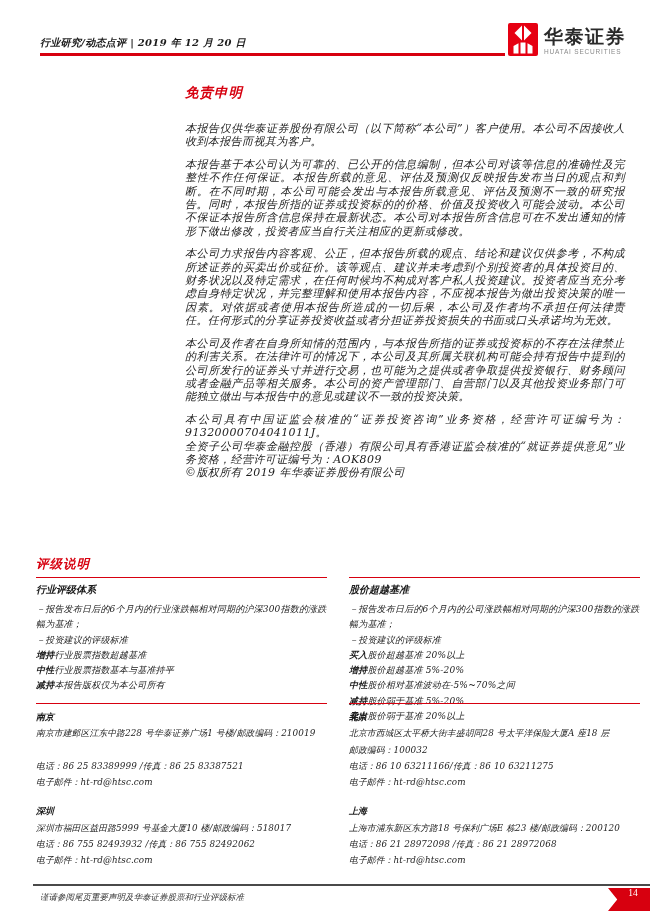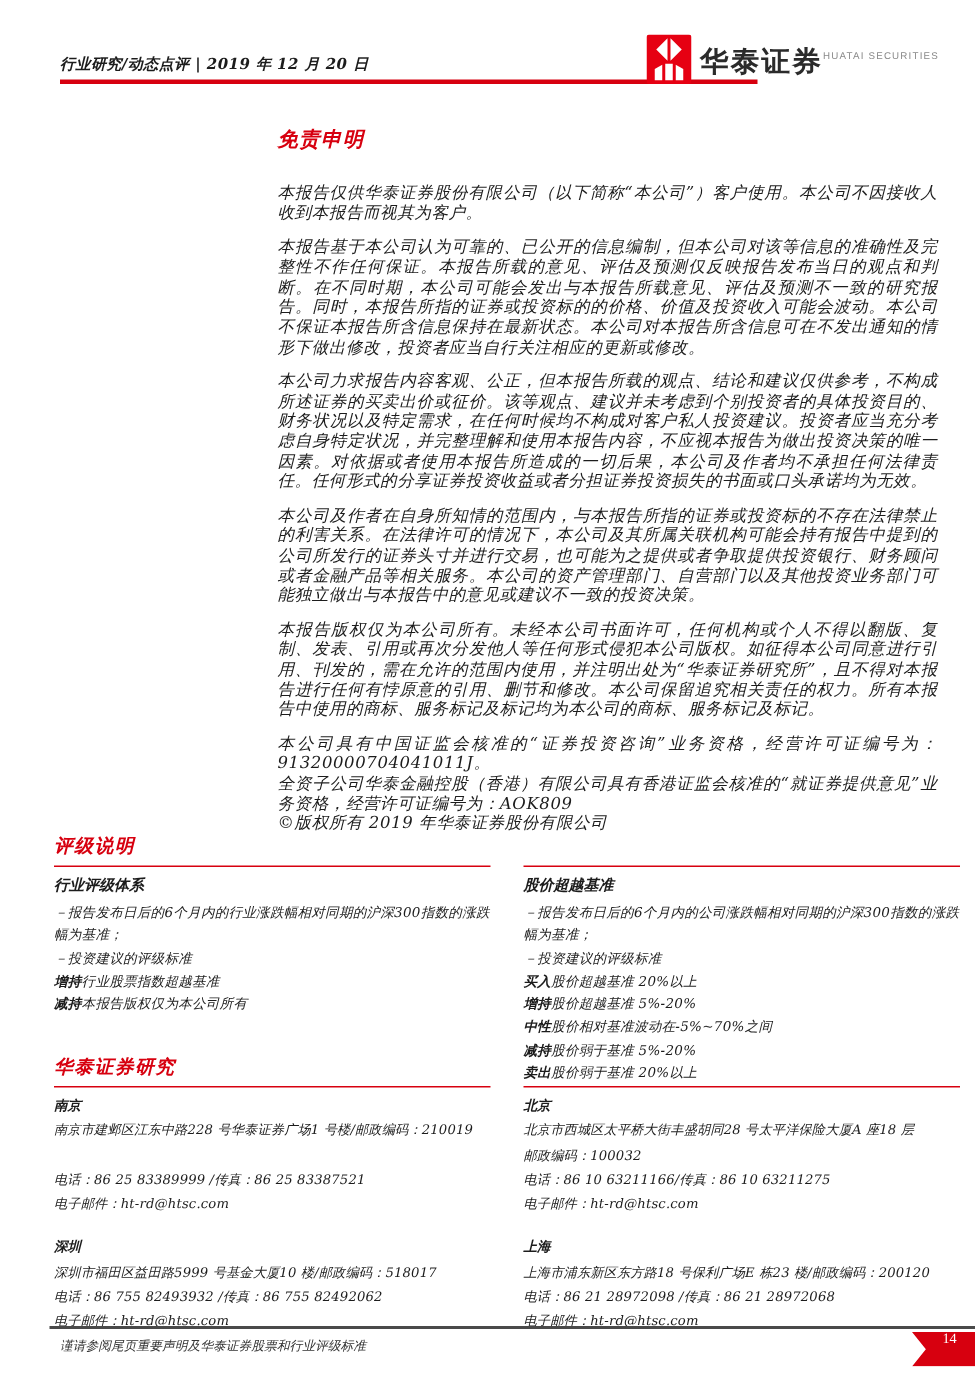--- a/index.html
+++ b/index.html
@@ -13,21 +13,21 @@
     position:relative;width:650px;height:919px;background:#fff;overflow:hidden;
     font-family:"DejaVu Serif",serif;color:var(--ink);
   }
   
   .doc-type{
     position:absolute;left:40px;top:36px;font-size:10px;font-weight:bold;font-style:italic;
     letter-spacing:.3px;
   }
   .header-rule{position:absolute;left:40px;top:53px;width:465px;height:2.5px;background:var(--red);}
   .logo{position:absolute;right:24px;top:23px;display:flex;align-items:center;gap:6px;}
-  .logo-txt{display:flex;flex-direction:row;line-height:1;}
+  .logo-txt{display:flex;flex-direction:column;line-height:1;}
   .logo-cn{font-family:"Liberation Sans",sans-serif;font-size:19px;font-weight:bold;color:#2b2b2b;letter-spacing:1.5px;}
   .logo-en{font-family:"Liberation Sans",sans-serif;font-size:6.5px;color:#8a8a8a;letter-spacing:.8px;margin-top:3px;}
   
   .disclaimer{position:absolute;left:185px;top:84px;width:440px;}
   .disc-title{color:var(--red);font-weight:bold;font-style:italic;font-size:13.5px;margin:0 0 20px 0;letter-spacing:1px;}
   .disclaimer p{
     margin:0 0 9px 0;font-size:11px;line-height:13.4px;text-align:justify;
     font-style:italic;letter-spacing:.4px;
   }
   .disclaimer p.tight{margin:0;}
@@ -78,51 +78,50 @@
       <span class="logo-en">HUATAI SECURITIES</span>
     </span>
   </div>
 
   <div class="disclaimer">
     <div class="disc-title">免责申明</div>
     <p>本报告仅供华泰证券股份有限公司（以下简称“本公司”）客户使用。本公司不因接收人收到本报告而视其为客户。</p>
     <p>本报告基于本公司认为可靠的、已公开的信息编制，但本公司对该等信息的准确性及完整性不作任何保证。本报告所载的意见、评估及预测仅反映报告发布当日的观点和判断。在不同时期，本公司可能会发出与本报告所载意见、评估及预测不一致的研究报告。同时，本报告所指的证券或投资标的的价格、价值及投资收入可能会波动。本公司不保证本报告所含信息保持在最新状态。本公司对本报告所含信息可在不发出通知的情形下做出修改，投资者应当自行关注相应的更新或修改。</p>
     <p>本公司力求报告内容客观、公正，但本报告所载的观点、结论和建议仅供参考，不构成所述证券的买卖出价或征价。该等观点、建议并未考虑到个别投资者的具体投资目的、财务状况以及特定需求，在任何时候均不构成对客户私人投资建议。投资者应当充分考虑自身特定状况，并完整理解和使用本报告内容，不应视本报告为做出投资决策的唯一因素。对依据或者使用本报告所造成的一切后果，本公司及作者均不承担任何法律责任。任何形式的分享证券投资收益或者分担证券投资损失的书面或口头承诺均为无效。</p>
     <p>本公司及作者在自身所知情的范围内，与本报告所指的证券或投资标的不存在法律禁止的利害关系。在法律许可的情况下，本公司及其所属关联机构可能会持有报告中提到的公司所发行的证券头寸并进行交易，也可能为之提供或者争取提供投资银行、财务顾问或者金融产品等相关服务。本公司的资产管理部门、自营部门以及其他投资业务部门可能独立做出与本报告中的意见或建议不一致的投资决策。</p>
-    <p>本报告版权仅为本公司所有。未经本公司书面许可，任何机构或个人不得以翻版、复制、发表、引用或再次分发他人等任何形式侵犯本公司版权。如征得本公司同意进行引用、刊发的，需在允许的范围内使用，并注明出处为“华泰证券研究所”，且不得对本报告进行任何有悖原意的引用、删节和修改。本公司保留追究相关责任的权力。所有本报告中使用的商标、服务标记及标记均为本公司的商标、服务标记及标记。</p>
     <p class="tight">本公司具有中国证监会核准的“证券投资咨询”业务资格，经营许可证编号为：91320000704041011J。</p>
     <p class="tight">全资子公司华泰金融控股（香港）有限公司具有香港证监会核准的“就证券提供意见”业务资格，经营许可证编号为：AOK809</p>
     <p class="tight">©版权所有 2019 年华泰证券股份有限公司</p>
   </div>
 
   <div class="rating">
     <div class="sec-title">评级说明</div>
     <div class="cols">
       <div class="col">
         <div class="col-h">行业评级体系</div>
         <div class="r-line">－报告发布日后的6个月内的行业涨跌幅相对同期的沪深300指数的涨跌幅为基准；</div>
         <div class="r-line">－投资建议的评级标准</div>
         <div class="r-line r-item"><b>增持</b><span>行业股票指数超越基准</span></div>
+        <div class="r-line r-item"><b>中性</b><span>行业股票指数基本与基准持平</span></div>
         <div class="r-line r-item"><b>减持</b><span>本报告版权仅为本公司所有</span></div>
       </div>
       <div class="col">
         <div class="col-h">股价超越基准</div>
         <div class="r-line">－报告发布日后的6个月内的公司涨跌幅相对同期的沪深300指数的涨跌幅为基准；</div>
         <div class="r-line">－投资建议的评级标准</div>
         <div class="r-line r-item"><b>买入</b><span>股价超越基准 20%以上</span></div>
         <div class="r-line r-item"><b>增持</b><span>股价超越基准 5%-20%</span></div>
         <div class="r-line r-item"><b>中性</b><span>股价相对基准波动在-5%~70%之间</span></div>
         <div class="r-line r-item"><b>减持</b><span>股价弱于基准 5%-20%</span></div>
         <div class="r-line r-item"><b>卖出</b><span>股价弱于基准 20%以上</span></div>
       </div>
     </div>
   </div>
 
   <div class="research">
-    <div class="sec-title">华泰证券研究</div>
     <div class="cols">
       <div class="col">
         <div class="office">
           <div class="o-city">南京</div>
           <div class="o-line">南京市建邺区江东中路228 号华泰证券广场1 号楼/邮政编码：210019</div>
           <div class="o-line"></div>
           <div class="o-line">电话：86 25 83389999 /传真：86 25 83387521</div>
           <div class="o-line">电子邮件：ht-rd@htsc.com</div>
         </div>
         <div class="office">

